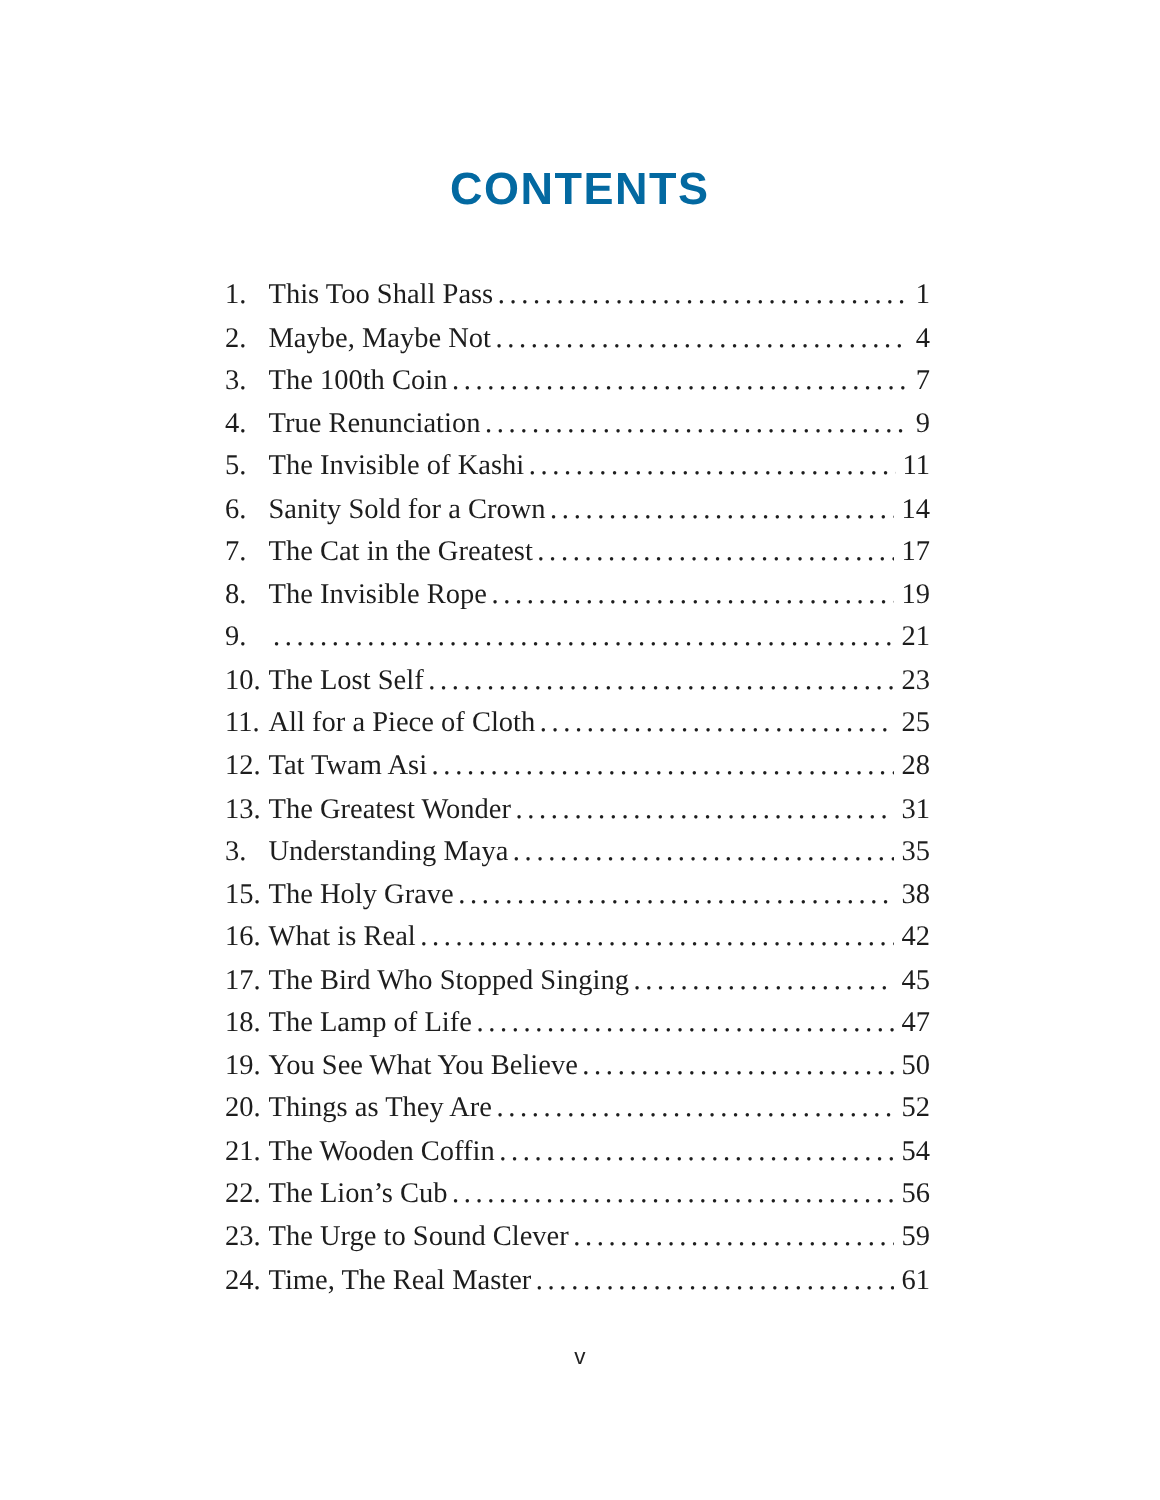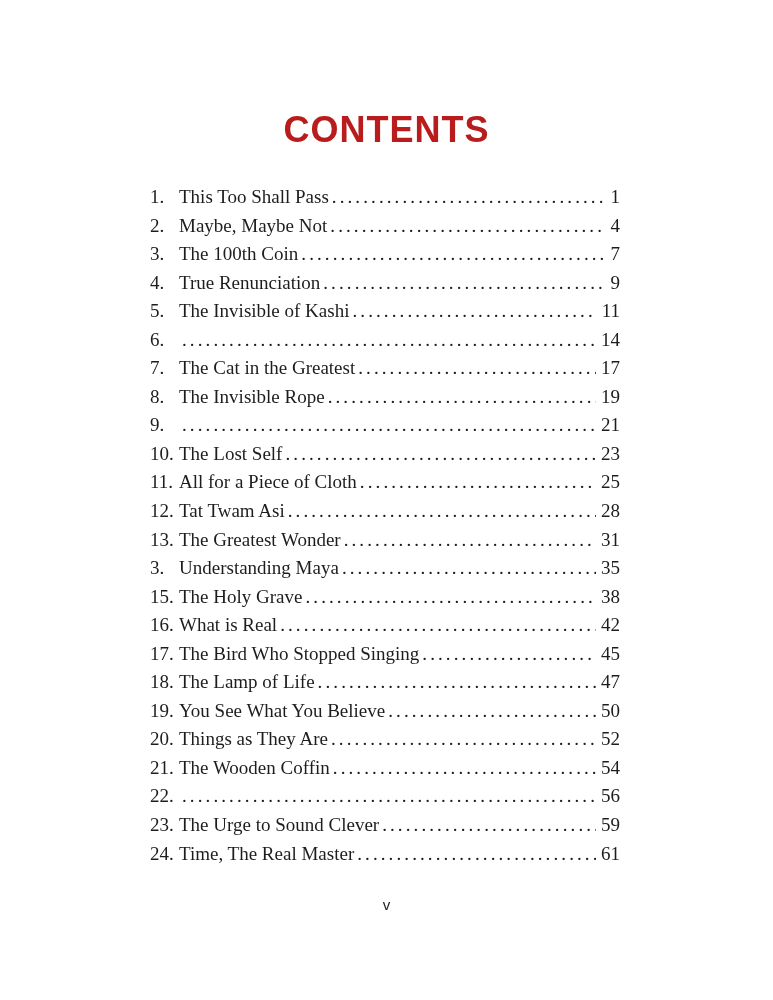--- a/index.html
+++ b/index.html
@@ -18,24 +18,24 @@
   }
   .contents-title {
     position: absolute;
     top: 112px;
     left: 0;
     width: 100%;
     margin: 0;
     text-align: center;
     font-family: "Liberation Sans", sans-serif;
     font-weight: 700;
-    font-size: 36px;
+    font-size: 30px;
     line-height: 1;
     letter-spacing: 1px;
-    color: #b91c1c;
+    color: #0369a1;
   }
   .toc {
     position: absolute;
     top: 183px;
     left: 150px;
     right: 153px;
   }
   .toc-row {
     display: flex;
     align-items: baseline;
@@ -113,20 +113,21 @@
 
   <div class="toc-row">
     <span class="toc-num">5.</span>
     <span class="toc-title">The Invisible of Kashi</span>
     <span class="toc-leader"></span>
     <span class="toc-page">11</span>
   </div>
 
   <div class="toc-row">
     <span class="toc-num">6.</span>
+    <span class="toc-title">Sanity Sold for a Crown</span>
     <span class="toc-leader"></span>
     <span class="toc-page">14</span>
   </div>
 
   <div class="toc-row">
     <span class="toc-num">7.</span>
     <span class="toc-title">The Cat in the Greatest</span>
     <span class="toc-leader"></span>
     <span class="toc-page">17</span>
   </div>
@@ -223,20 +224,21 @@
 
   <div class="toc-row">
     <span class="toc-num">21.</span>
     <span class="toc-title">The Wooden Coffin</span>
     <span class="toc-leader"></span>
     <span class="toc-page">54</span>
   </div>
 
   <div class="toc-row">
     <span class="toc-num">22.</span>
+    <span class="toc-title">The Lion’s Cub</span>
     <span class="toc-leader"></span>
     <span class="toc-page">56</span>
   </div>
 
   <div class="toc-row">
     <span class="toc-num">23.</span>
     <span class="toc-title">The Urge to Sound Clever</span>
     <span class="toc-leader"></span>
     <span class="toc-page">59</span>
   </div>

